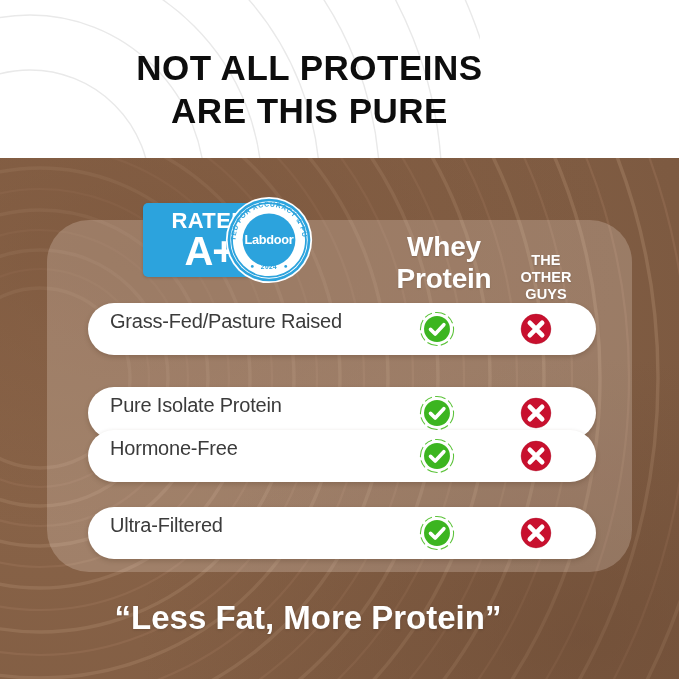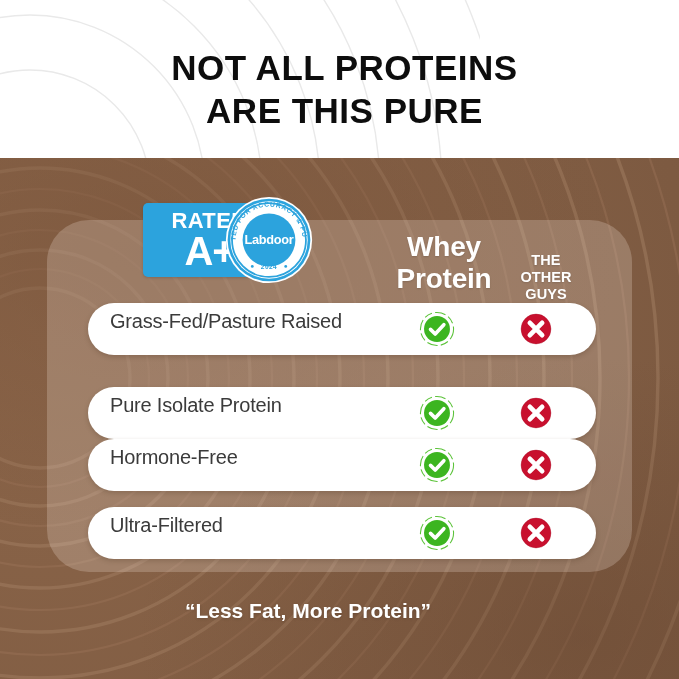--- a/index.html
+++ b/index.html
@@ -13,21 +13,21 @@
   
   .header-band{
     position:absolute;left:0;top:0;width:679px;height:158px;
     background:#ffffff;overflow:hidden;
   }
   .header-band .arcs{position:absolute;left:-420px;top:-260px;width:900px;height:900px;}
   .headline{
     position:absolute;left:0;top:46px;width:619px;text-align:center;
     font-family:"Liberation Sans", sans-serif;
     font-weight:700;font-size:35px;line-height:1.24;
-    letter-spacing:0.5px;color:#0d0d0d;margin-left:35px;
+    letter-spacing:0.5px;color:#0d0d0d;
   }
 
   
   .brown-area{
     position:absolute;left:0;top:158px;width:679px;height:521px;
     background:#7d5a41;overflow:hidden;
   }
   .brown-area .swirl{position:absolute;left:-520px;top:-420px;width:1500px;height:1500px;}
   .brown-vignette{
     position:absolute;inset:0;
@@ -83,21 +83,21 @@
     position:absolute;left:22px;top:0;height:36px;
     display:flex;align-items:center;
     font-size:20px;color:#3b3b3b;font-weight:400;letter-spacing:-0.2px;
   }
   .cell-yes{position:absolute;left:331px;top:8px;width:36px;height:36px;}
   .cell-no{position:absolute;left:431px;top:9px;width:34px;height:34px;}
 
   
   .tagline{
     position:absolute;left:0;top:599px;width:616px;text-align:center;
-    color:#ffffff;font-weight:700;font-size:21px;letter-spacing:0px;
+    color:#ffffff;font-weight:700;font-size:33px;letter-spacing:0px;
     text-shadow:0 1px 3px rgba(0,0,0,0.16);
   }
 </style>
 </head>
 <body>
 
 <div id="stage">
 
   <div class="header-band">
     <svg class="arcs" viewBox="0 0 900 900">
@@ -236,21 +236,21 @@
       <circle cx="50" cy="50" r="36" fill="#3cb520"></circle>
       <path d="M32 51 L45 64 L69 38" fill="none" stroke="#ffffff" stroke-width="10" stroke-linecap="round" stroke-linejoin="round"></path>
     </svg>
     <svg class="cell-no" viewBox="0 0 100 100">
       <circle cx="50" cy="50" r="44" fill="#c8102e"></circle>
       <circle cx="50" cy="50" r="44" fill="none" stroke="#a30c22" stroke-width="2" opacity="0.5"></circle>
       <path d="M32 32 L68 68 M68 32 L32 68" fill="none" stroke="#ffffff" stroke-width="14" stroke-linecap="round"></path>
     </svg>
   </div>
 
-  <div class="row" style="top:439px;text-align:center;">
+  <div class="row" style="top:430px;text-align:center;">
     <div class="row-label">Hormone-Free</div>
     <svg class="cell-yes" viewBox="0 0 100 100">
       <circle cx="50" cy="50" r="46" fill="none" stroke="#5cc33a" stroke-width="3" stroke-dasharray="30 9 22 9 30 9 22 9"></circle>
       <circle cx="50" cy="50" r="36" fill="#3cb520"></circle>
       <path d="M32 51 L45 64 L69 38" fill="none" stroke="#ffffff" stroke-width="10" stroke-linecap="round" stroke-linejoin="round"></path>
     </svg>
     <svg class="cell-no" viewBox="0 0 100 100">
       <circle cx="50" cy="50" r="44" fill="#c8102e"></circle>
       <circle cx="50" cy="50" r="44" fill="none" stroke="#a30c22" stroke-width="2" opacity="0.5"></circle>
       <path d="M32 32 L68 68 M68 32 L32 68" fill="none" stroke="#ffffff" stroke-width="14" stroke-linecap="round"></path>

